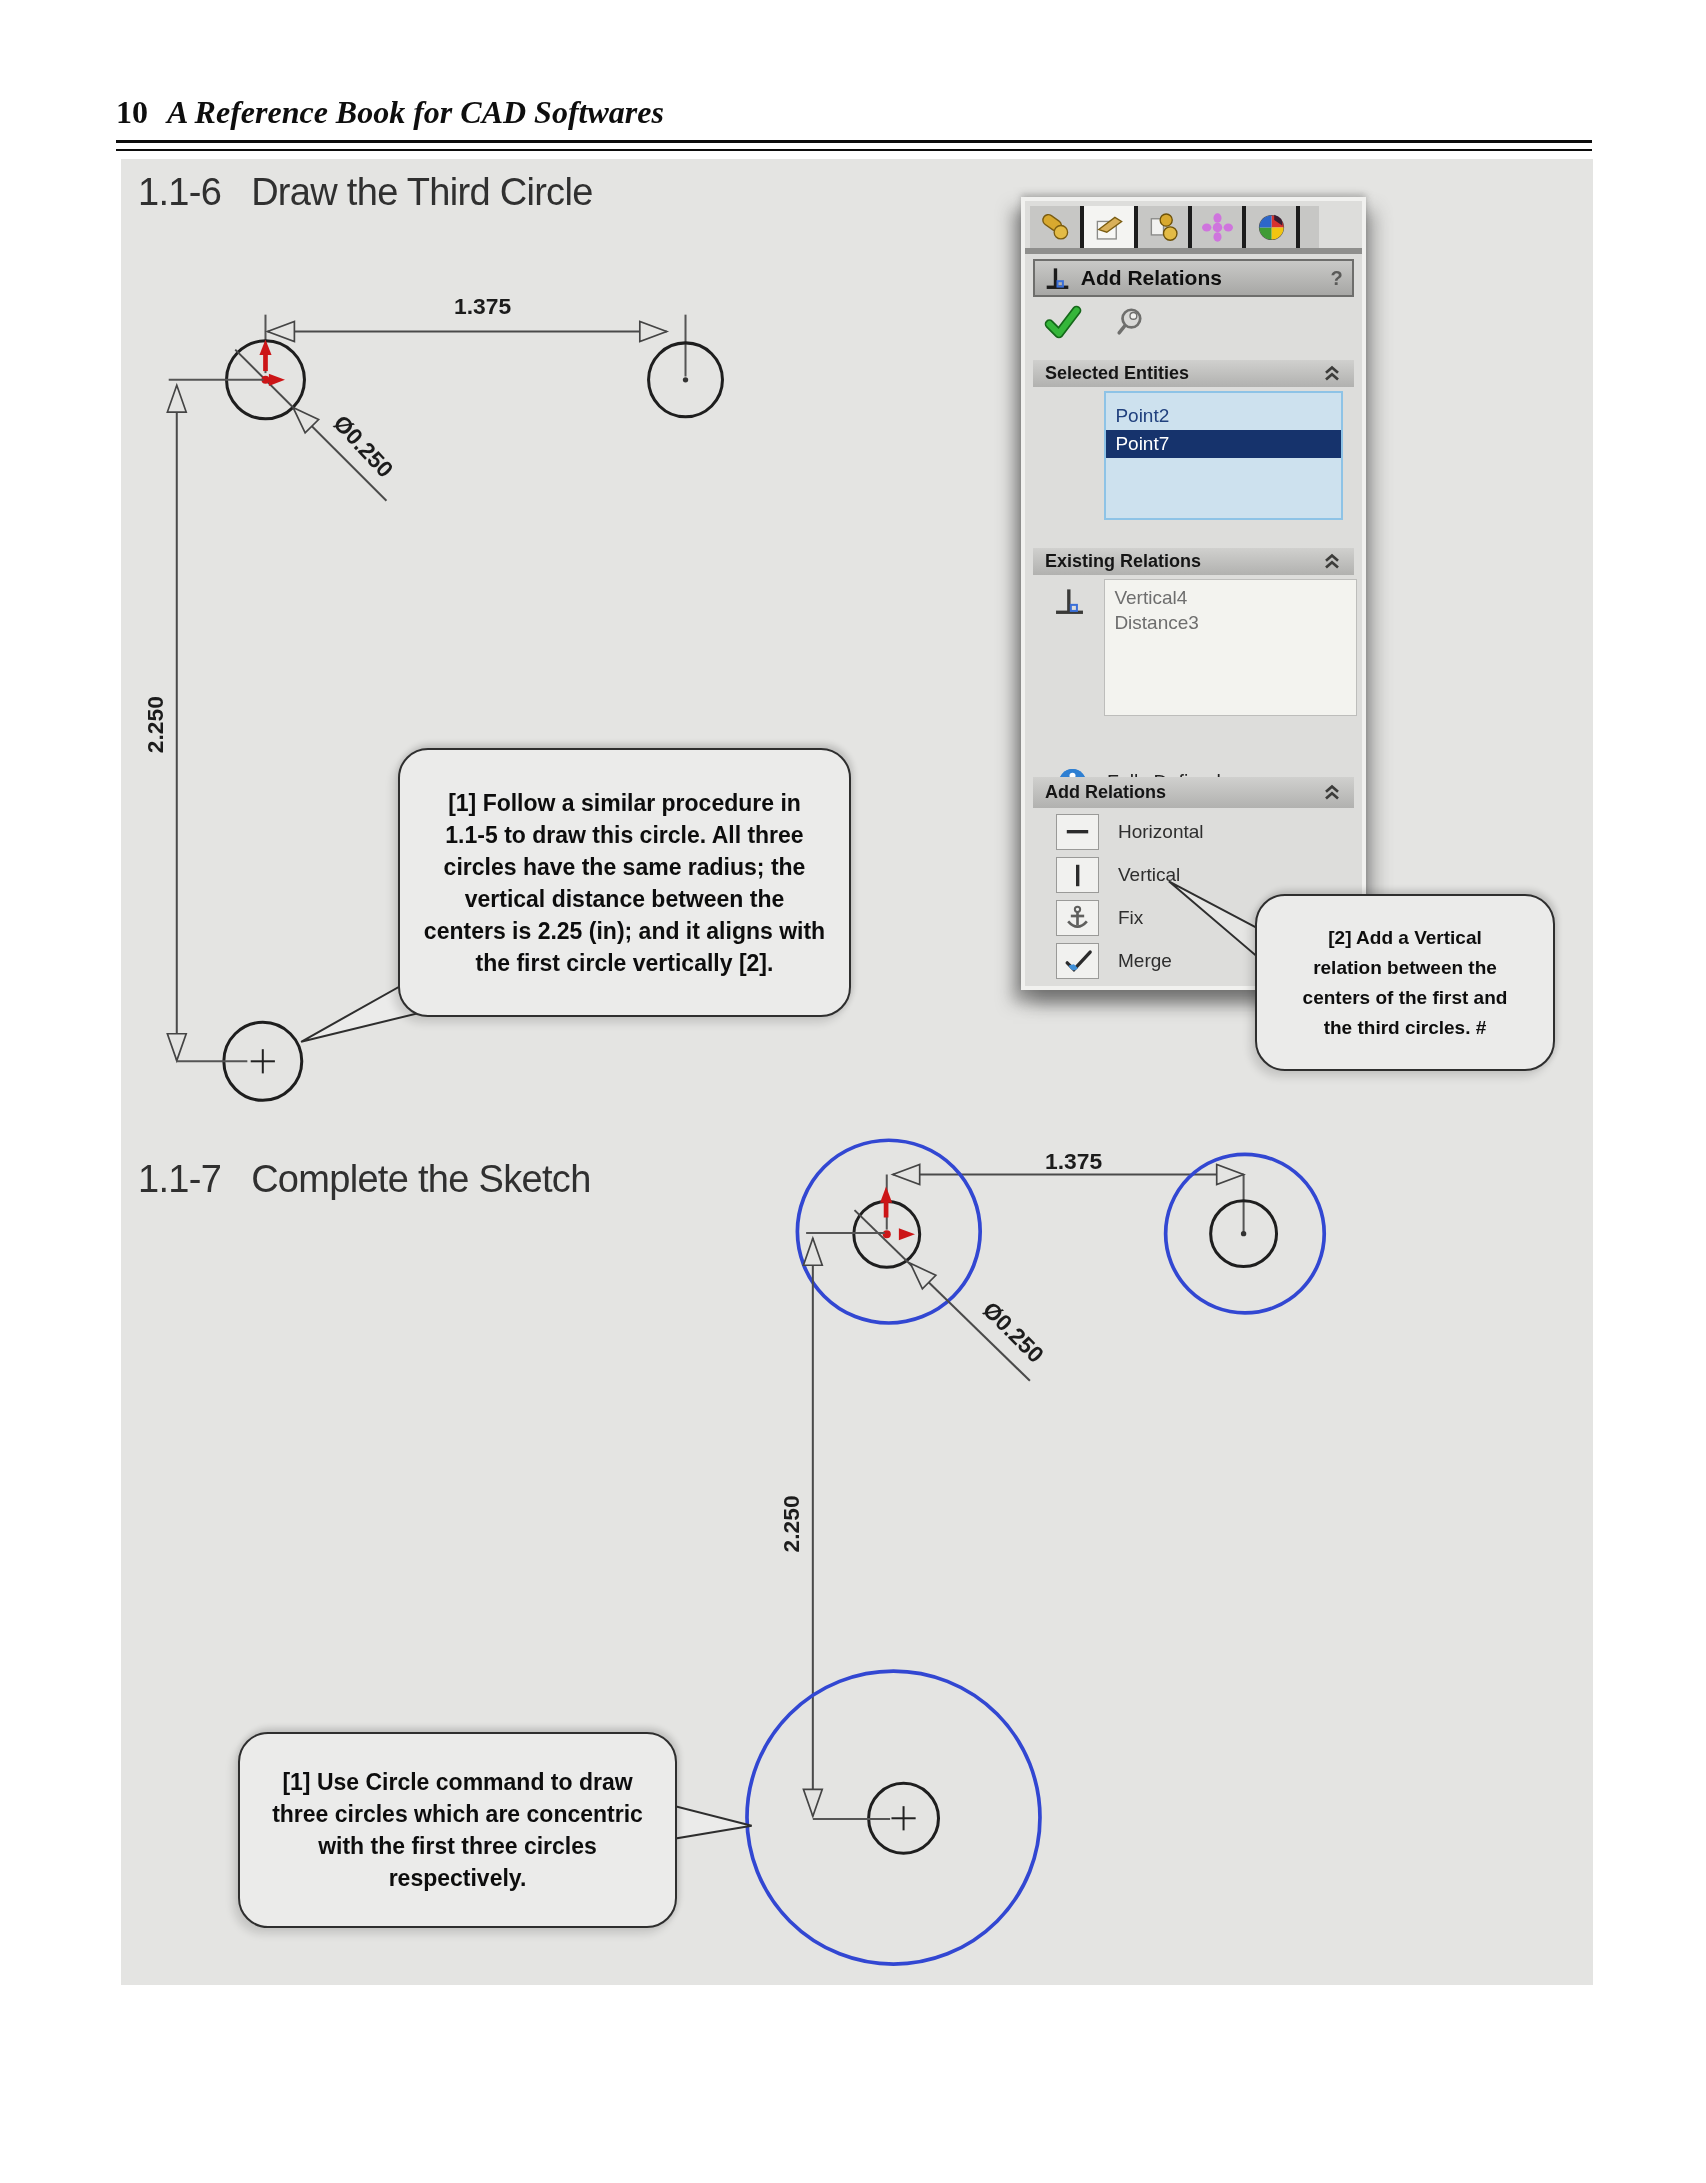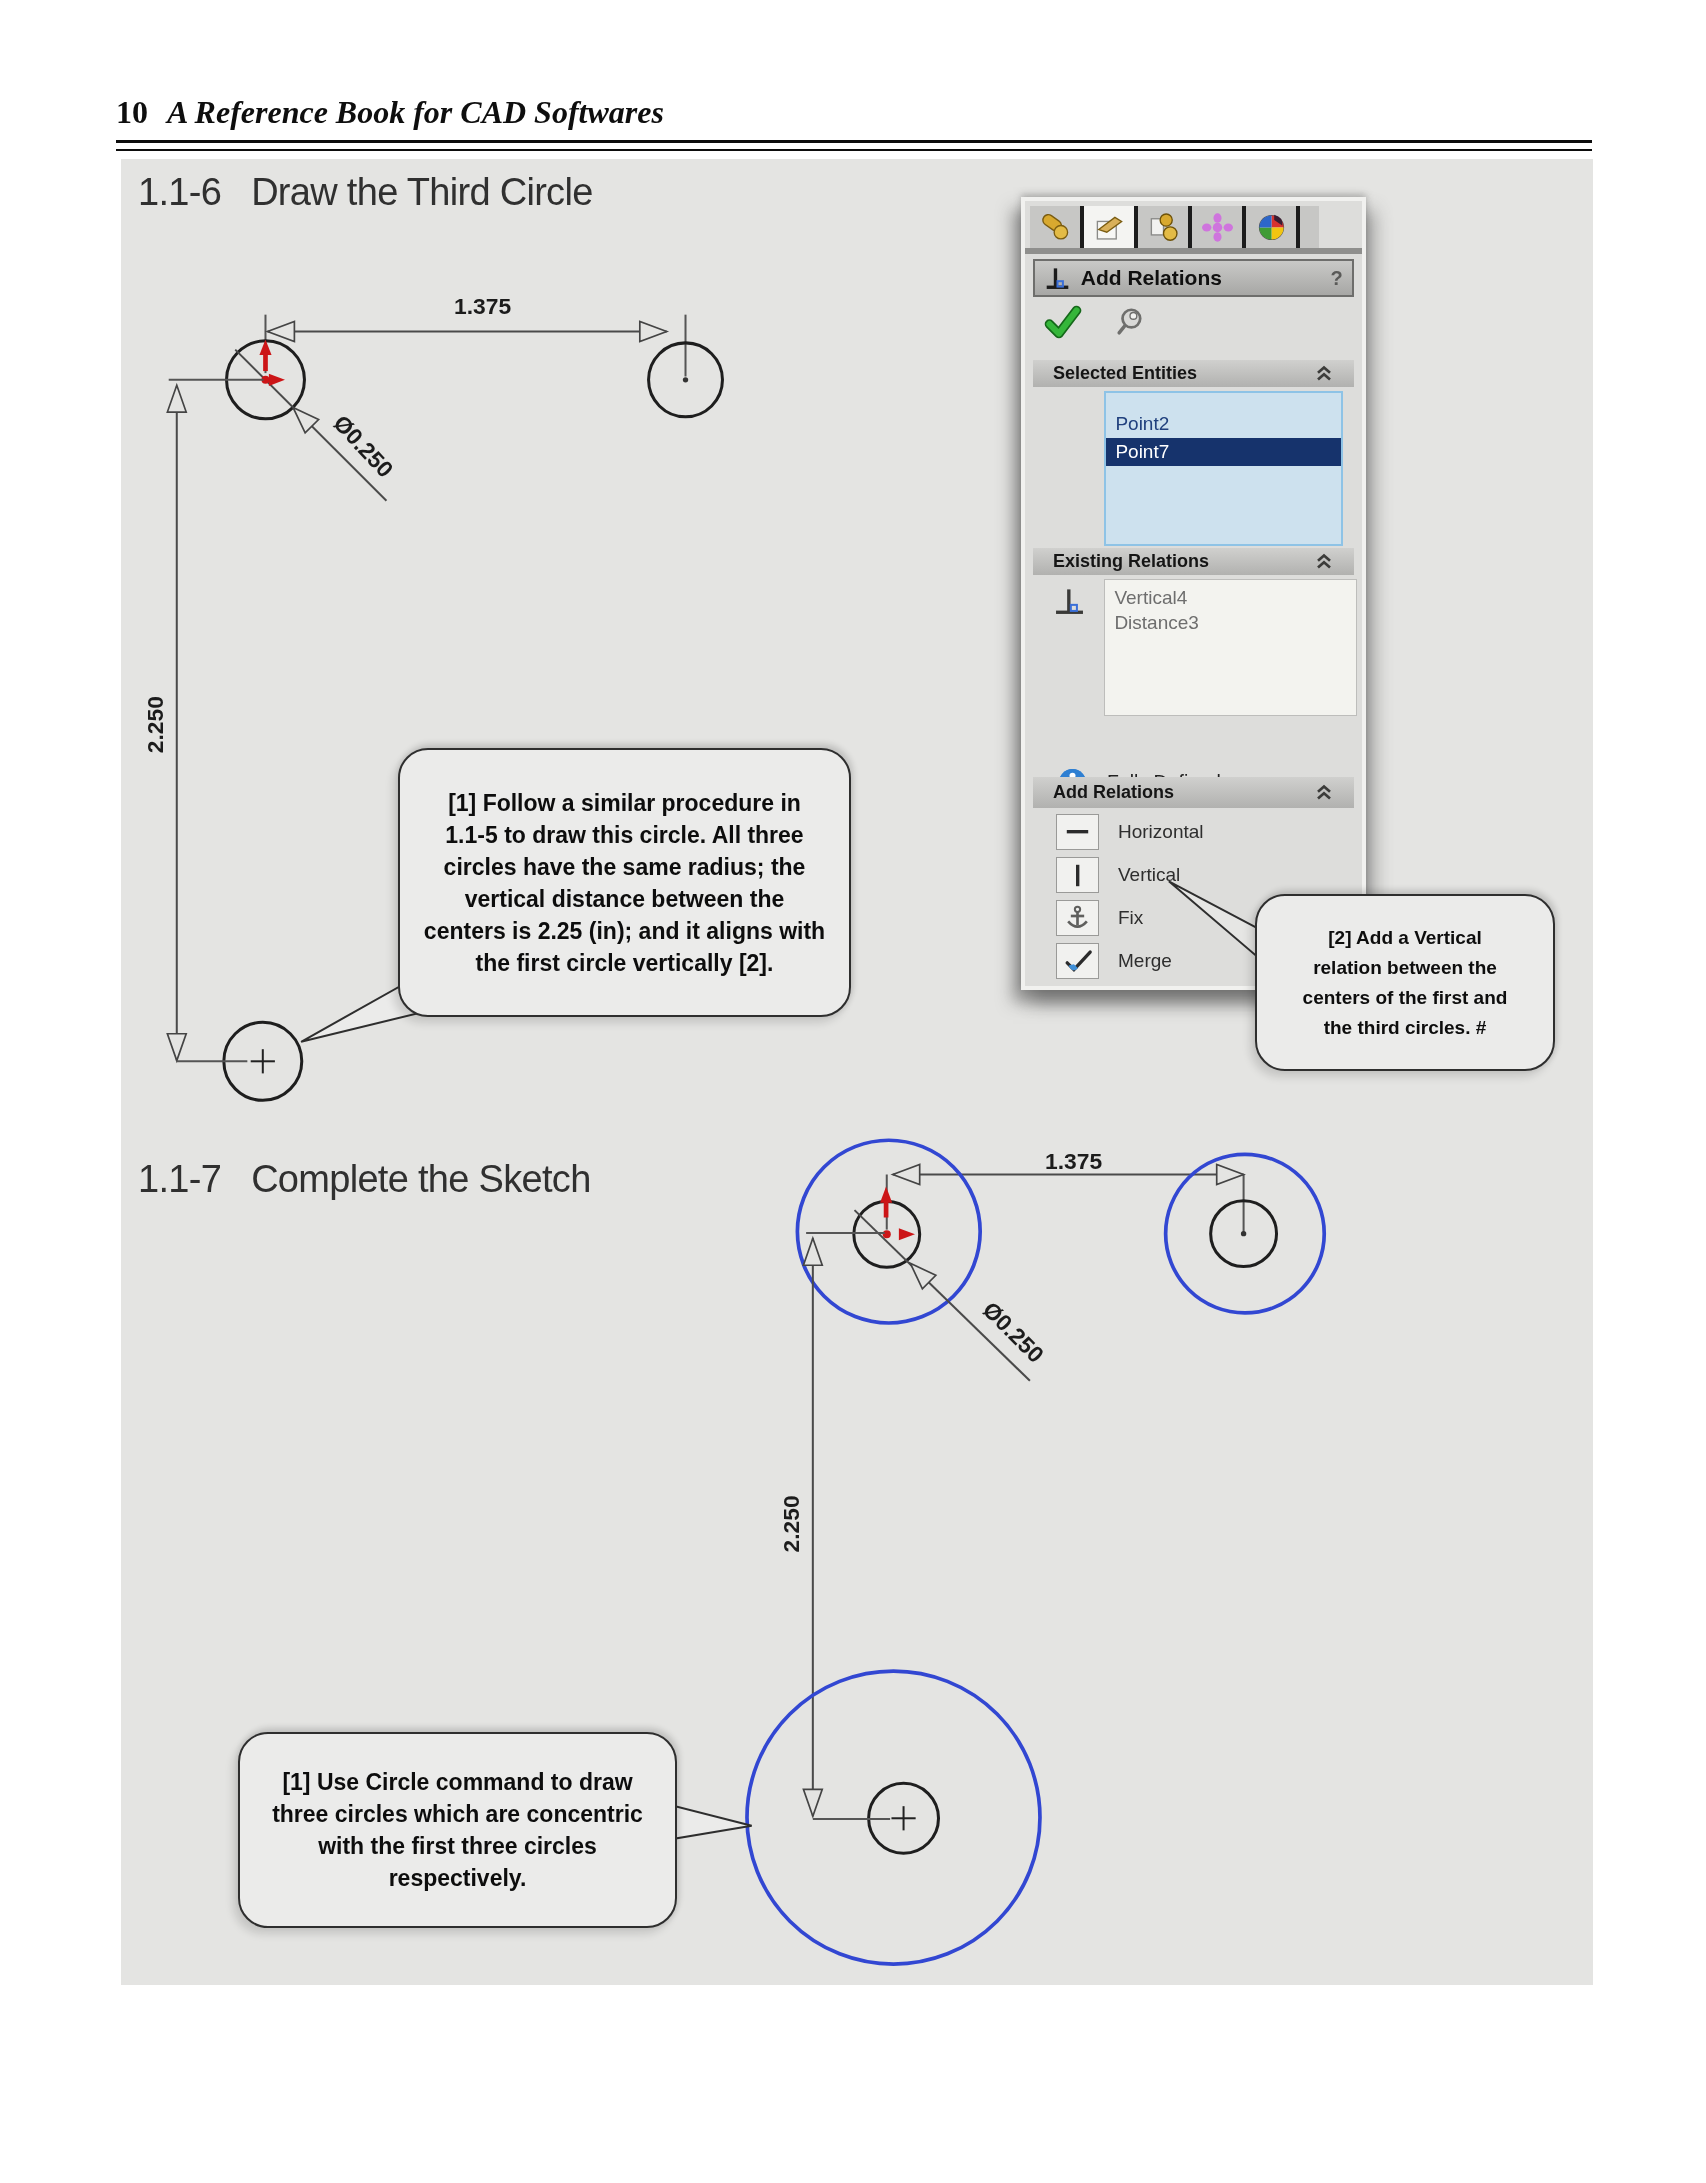--- a/index.html
+++ b/index.html
@@ -56,26 +56,26 @@
   .pm-header{position:absolute;left:8px;top:58px;width:321px;height:38px;box-sizing:border-box;
              background:linear-gradient(#c9c9c7,#a7a7a5);border:2px solid #6e6e6c;
              display:flex;align-items:center;gap:9.4px;padding:0 9.4px;}
   .pm-header .title{font-size:21px;font-weight:bold;color:#101010;}
   .pm-header .help{margin-left:auto;font-size:20px;font-weight:bold;color:#5a5a58;}
 
   .pm-actions{position:absolute;left:19px;top:104px;display:flex;gap:31px;align-items:center;}
 
   .group-header{position:absolute;left:8px;width:321px;height:27px;box-sizing:border-box;
                 background:linear-gradient(#d0d0ce,#b1b1af);border:2px solid #78787
-6;display:flex;align-items:center;padding:0 20px;font-weight:bold;font-size:18px;color:#151515;}
+6;display:flex;align-items:center;padding:0 12px;font-weight:bold;font-size:18px;color:#151515;}
   .group-header .chev{margin-left:auto;}
   #gh1{top:159px;} #gh2{top:347px;} #gh3{top:576px;height:31px;}
 
-  .sel-list{position:absolute;left:79px;top:190px;width:239px;height:155px;box-sizing:border-box;
-            background:#cde1ee;border:2px solid #8ec3e6;padding-top:17px;}
+  .sel-list{position:absolute;left:79px;top:190px;width:239px;height:129px;box-sizing:border-box;
+            background:#cde1ee;border:2px solid #8ec3e6;padding-top:9px;}
   .sel-item{height:28px;line-height:28px;padding-left:9.4px;font-size:19px;color:#21417e;}
   .sel-item.sel{background:#16336c;color:#ffffff;}
 
   .exist-list{position:absolute;left:79px;top:378px;width:253px;height:137px;box-sizing:border-box;
               background:#f3f3ef;border:1.3px solid #bdbdbb;padding:5.4px 0 0 9.4px;}
   .exist-item{font-size:19px;color:#6e6e6e;line-height:25px;}
   .perp-slot{position:absolute;left:27px;top:383px;}
 
   .status-row{position:absolute;left:32px;top:530px;display:flex;align-items:center;gap:19px;margin-top:36px;}
   .status-row .txt{font-size:19.5px;color:#222;}

